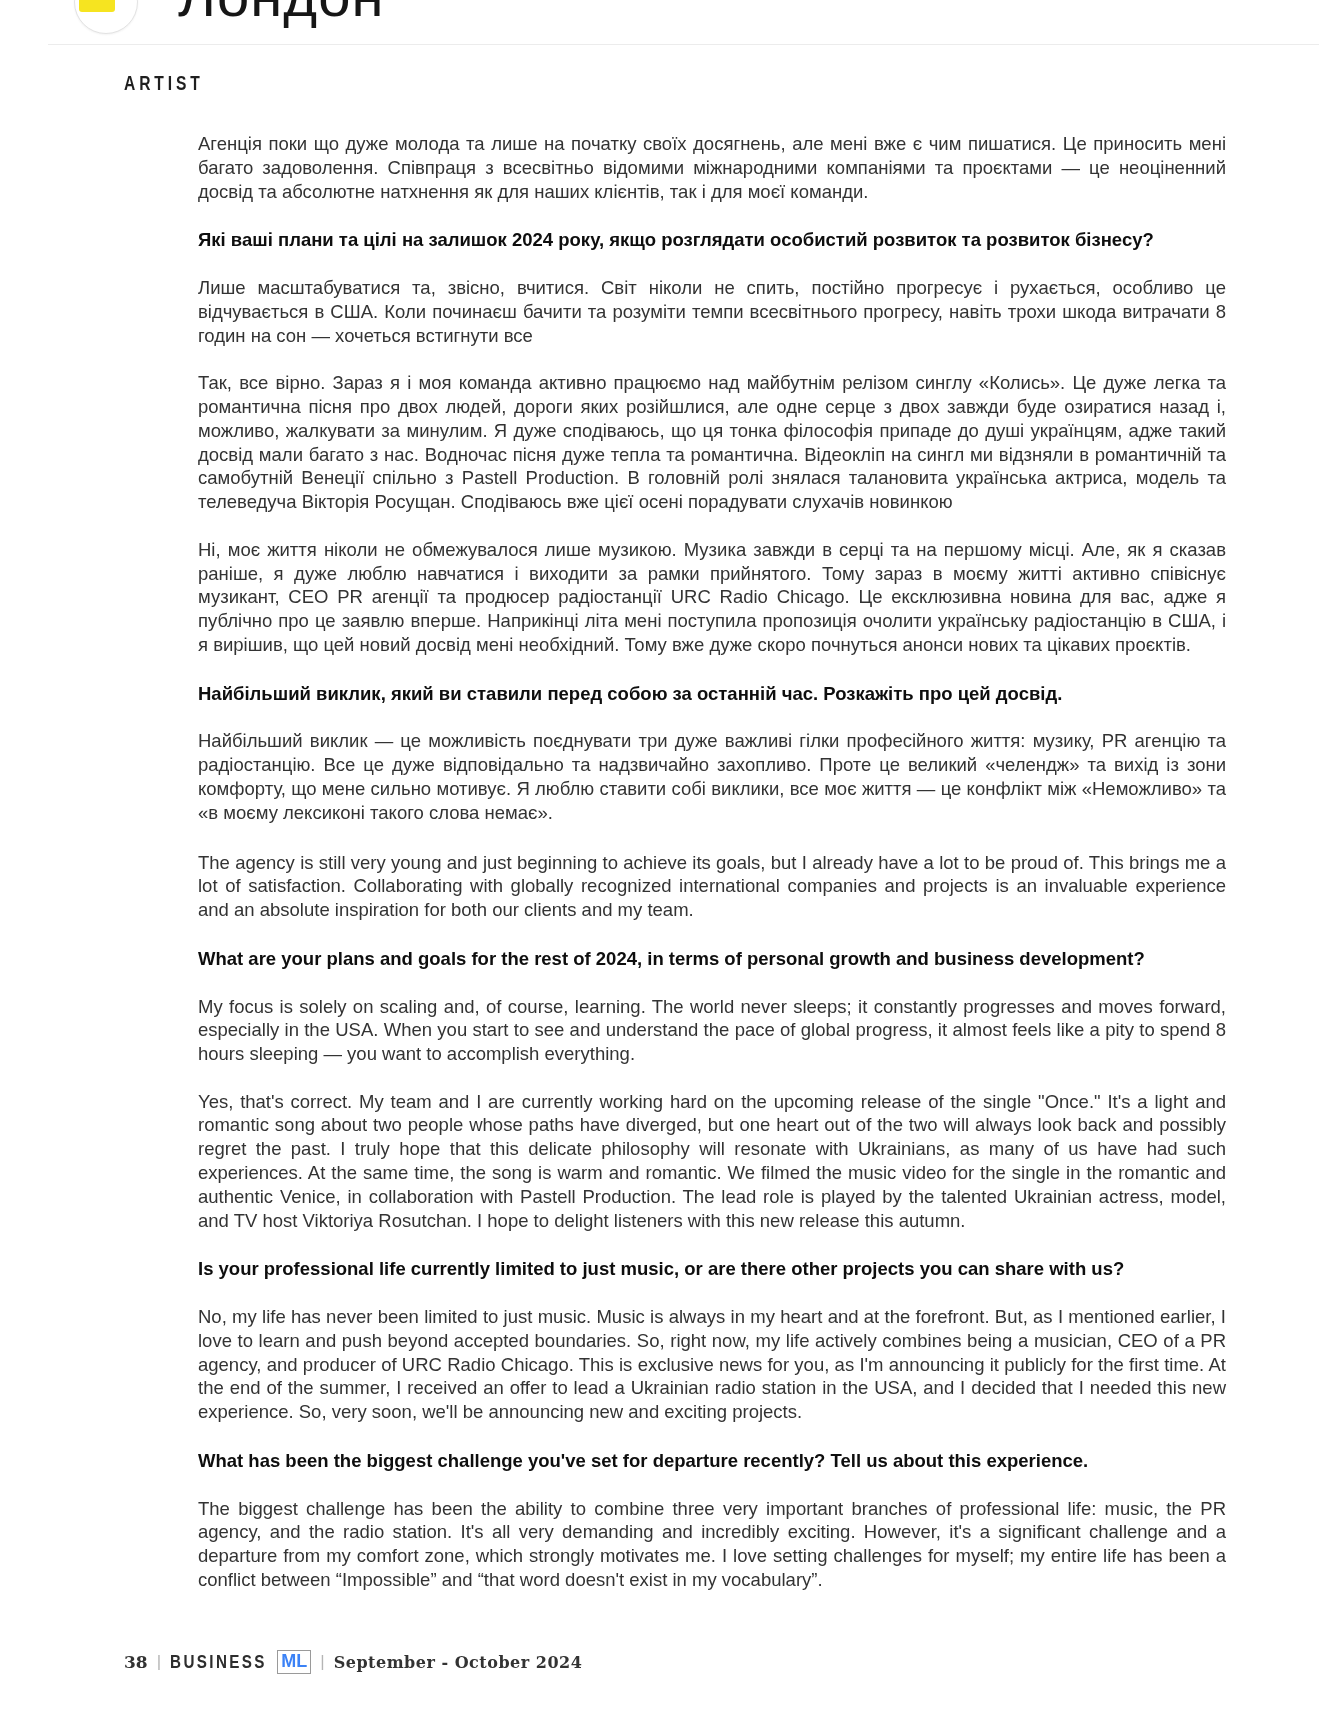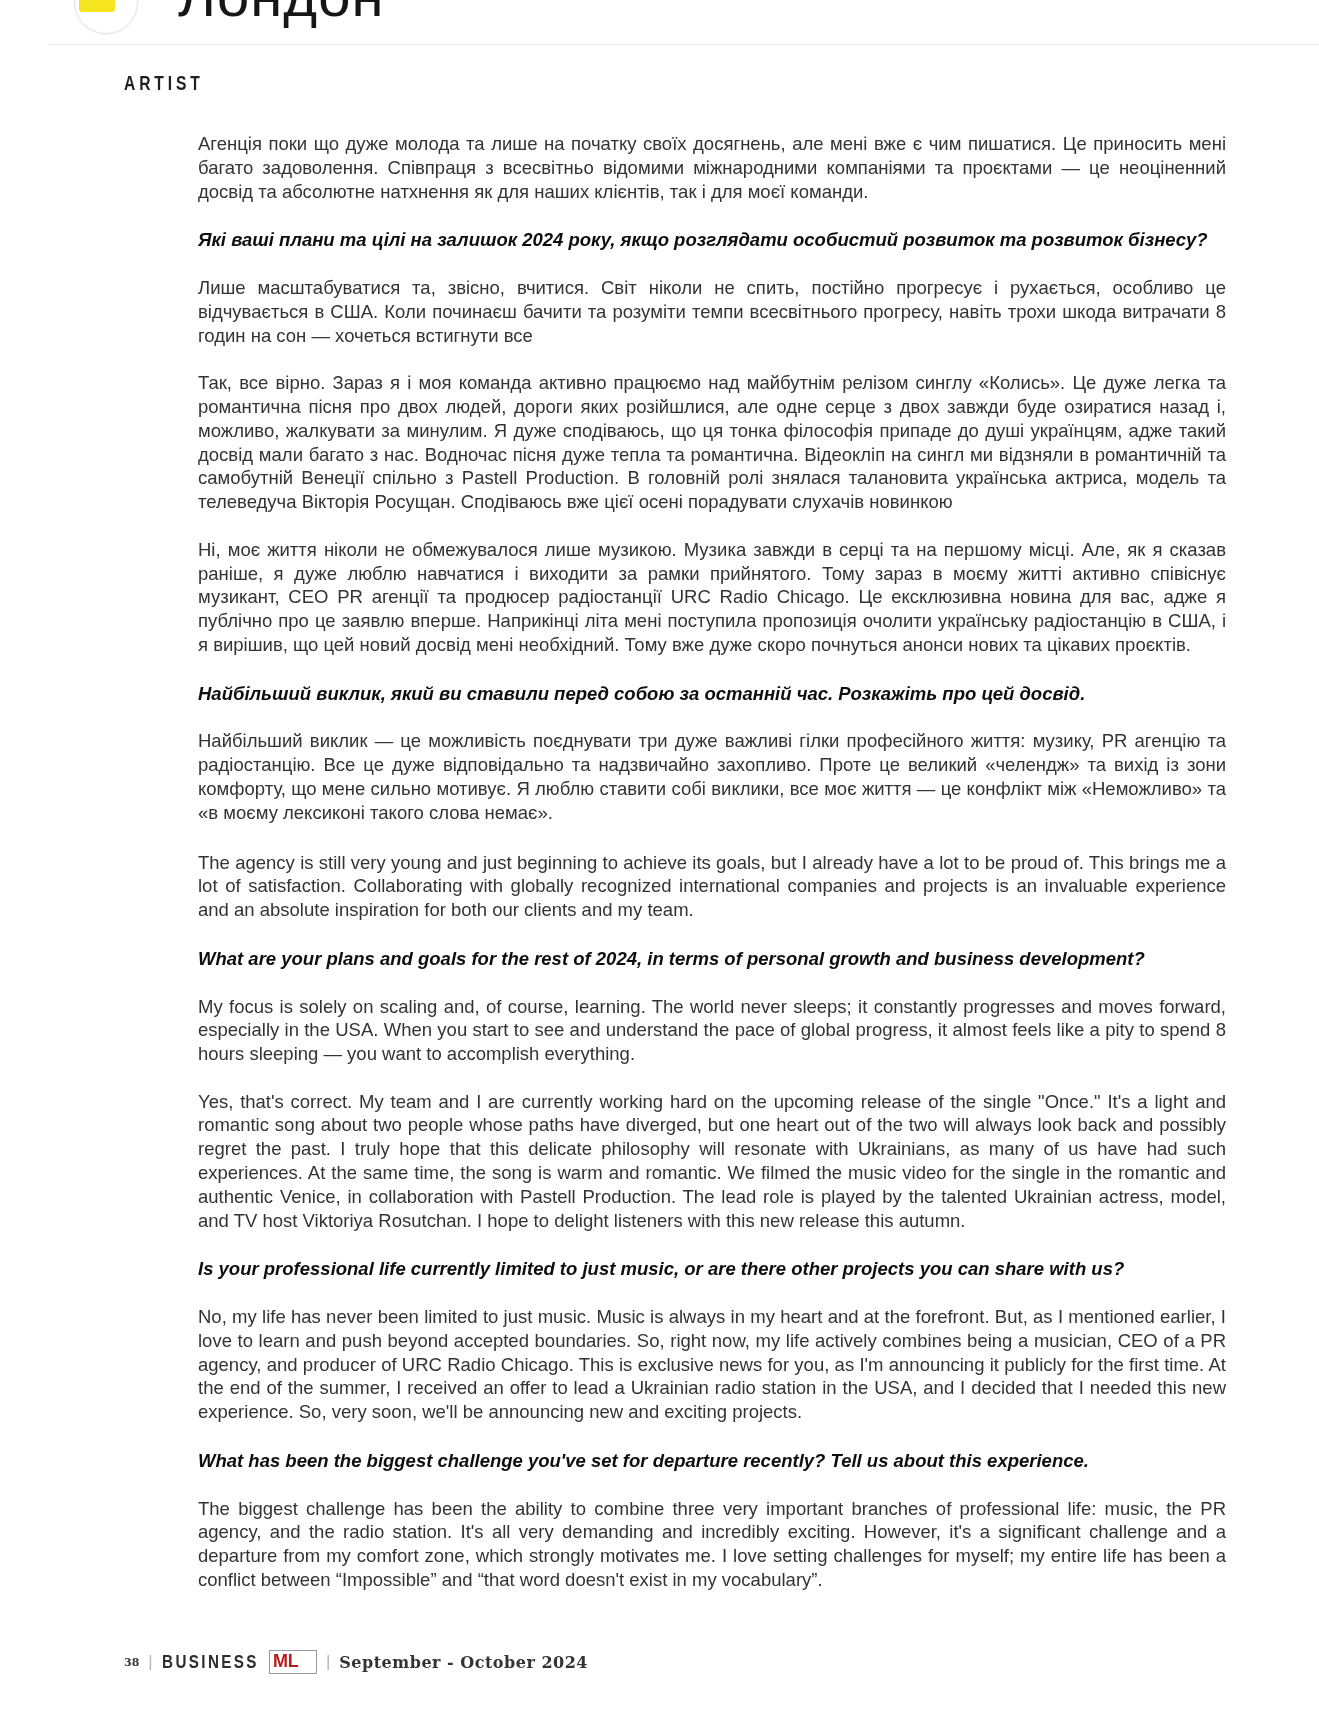--- a/index.html
+++ b/index.html
@@ -52,47 +52,47 @@
   .column {
     flex: 1 1 0;
     font-size: 18.5px; line-height: 23.8px;
     color: #333333;
     text-align: justify;
     hyphens: auto;
   }
   .column p { margin: 0 0 23.8px 0; }
   .column p:last-child { margin-bottom: 0; }
   .column p.question {
-    font-weight: 700; font-style: italic;
+    font-weight: 700; 
     color: #0e0e0e;
     text-align: left;
     line-height: 25px;
   }
 
   
   .footer {
     position: absolute; left: 76px; top: 1650px;
     display: flex; align-items: center;
     color: #2a2a2a;
   }
   .footer .page-num {
     font-family: "DejaVu Serif", serif; font-weight: 700;
-    font-size: 11px; color: #333;
+    font-size: 17px; color: #333;
   }
   .footer .sep { color: #b5b5b5; font-weight: 300; font-size: 17px; margin: 0 9px; }
   .footer .magazine {
     font-size: 19px; font-weight: 700; letter-spacing: 3px;
     color: #2e2e2e;
     transform: scaleX(0.8); transform-origin: left center;
     margin-right: -14px;
   }
   .footer .ml-box {
     border: 1.5px solid #9a9a9a;
-    padding: 0px 17px 1px 3px;
-    font-size: 18px; font-weight: 700; color: #b91c1c;
+    padding: 0px 3px 1px 3px;
+    font-size: 18px; font-weight: 700; color: #3b82f6;
     letter-spacing: 0px;
   }
   .footer .issue {
     font-family: "DejaVu Serif", serif; font-weight: 700;
     font-size: 16px; color: #333; letter-spacing: 0.5px; text-align: center;
   }
 </style>
 </head>
 <body>
 

